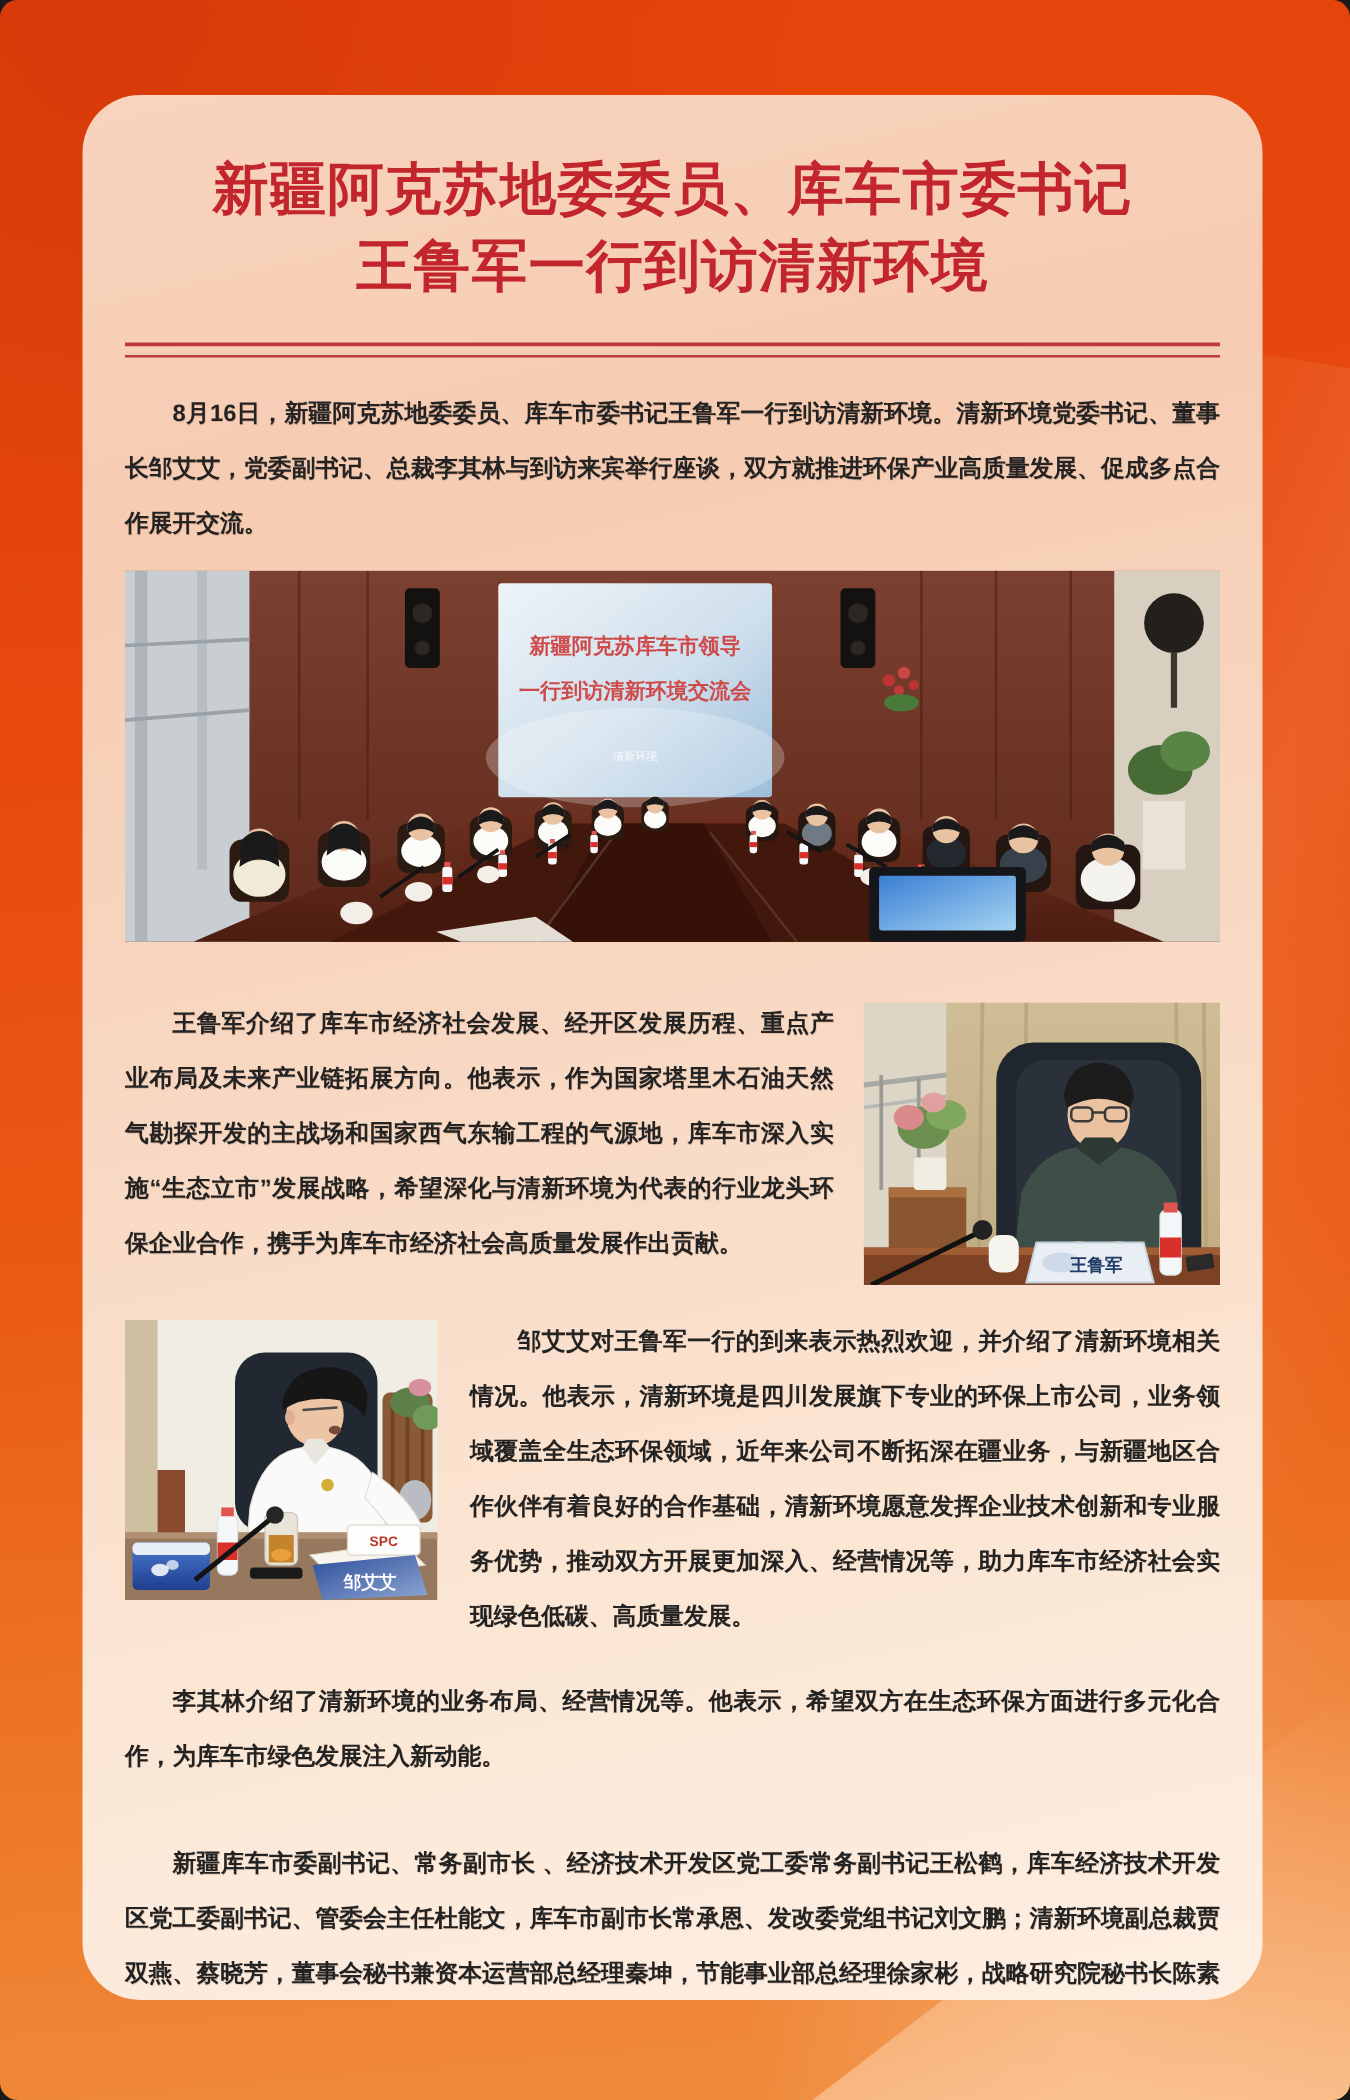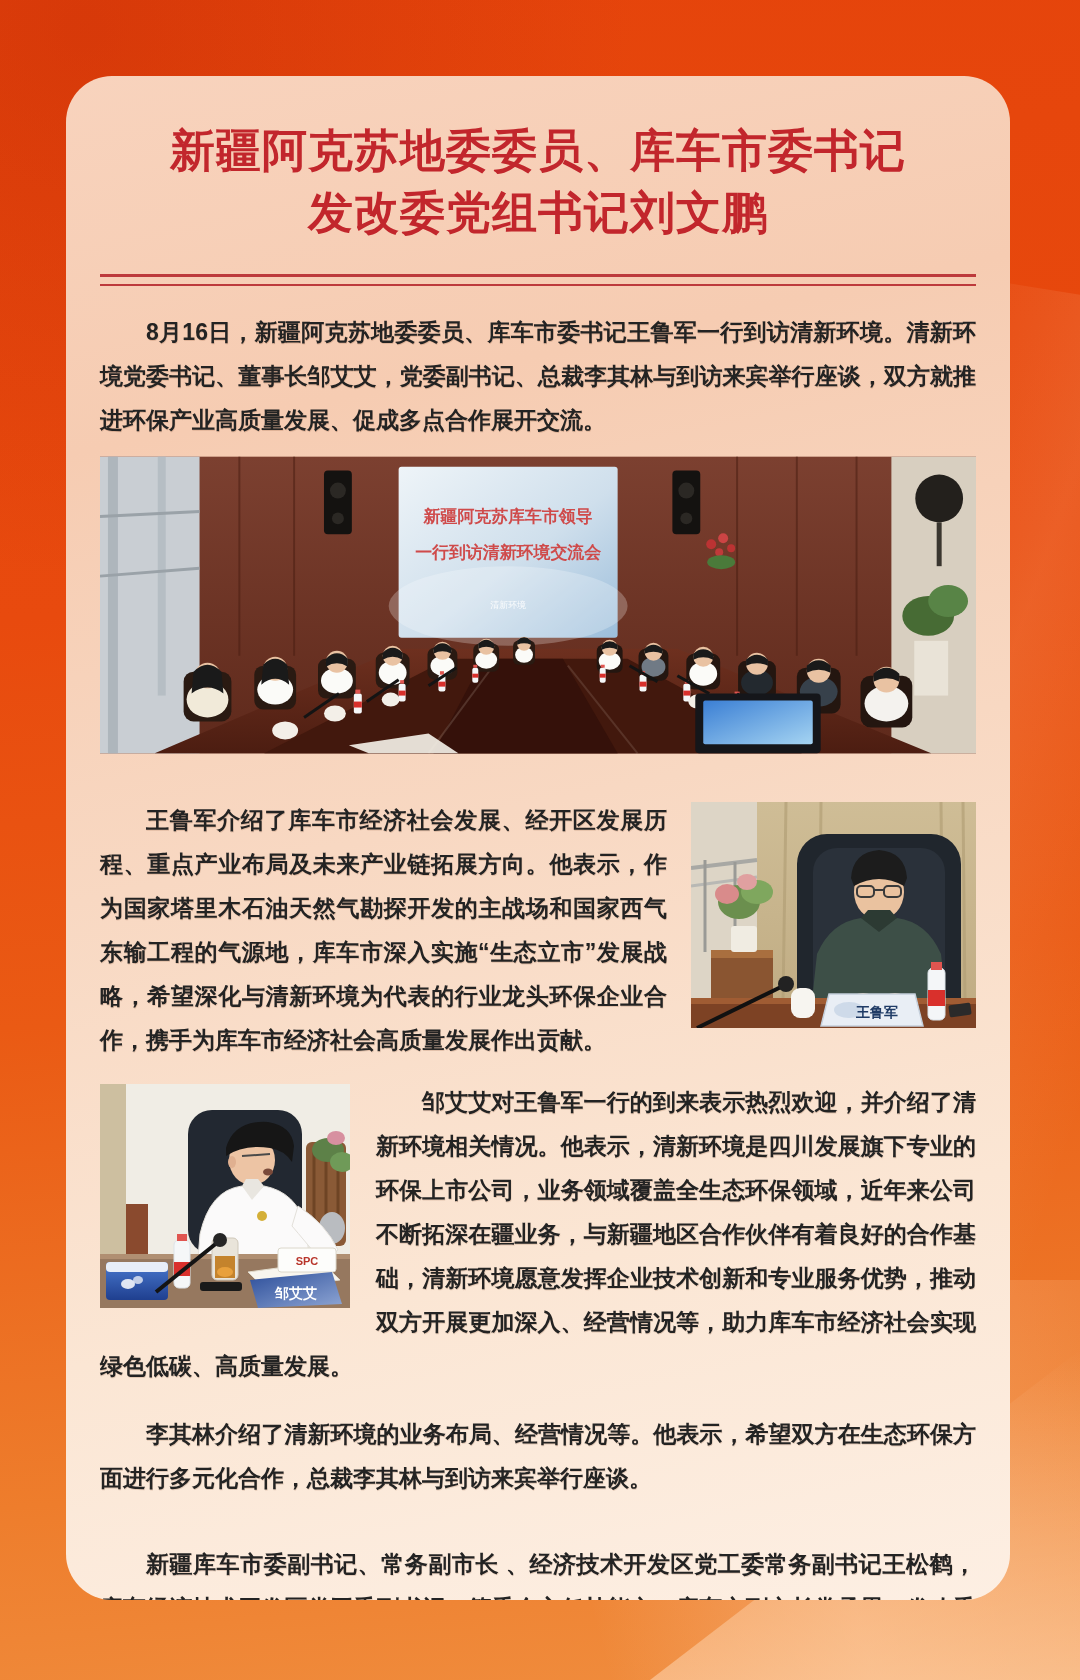--- a/index.html
+++ b/index.html
@@ -1,36 +1,36 @@
 <!DOCTYPE html>
 <html><head>
 <meta charset="utf-8">
 <style>
   html,body{margin:0;padding:0;background:#1a1a1a;}
   .page{position:relative;width:1080px;height:1680px;overflow:hidden;
         font-family:"Liberation Sans","DejaVu Sans",sans-serif;
-        background:linear-gradient(175deg,#e5440b 0%,#e84a0e 35%,#ea5a14 58%,#ee7d2c 85%,#f08d3e 100%);}
+        background:linear-gradient(175deg,#e5440b 0%,#e84a0e 35%,#ea5a14 58%,#ee7d2c 85%,#f08d3e 100%);border-radius:14px;}
   .decor-dark-top{position:absolute;left:-220px;top:-260px;width:950px;height:900px;
         background:radial-gradient(circle at 32% 32%,rgba(178,28,4,0.28),rgba(178,28,4,0) 62%);}
   .decor-sheen-right{position:absolute;right:-160px;top:260px;width:860px;height:1300px;
         background:linear-gradient(100deg,rgba(255,255,255,0) 40%,rgba(255,205,165,0.16) 60%,rgba(255,205,165,0) 80%);
         transform:rotate(9deg);}
   .decor-sheen-bottom{position:absolute;left:0;bottom:-60px;width:1080px;height:460px;
         background:linear-gradient(75deg,rgba(255,255,255,0) 52%,rgba(255,219,186,0.32) 74%,rgba(255,228,200,0.12) 100%);}
   .decor-corner{position:absolute;right:0;bottom:0;width:430px;height:330px;
         background:linear-gradient(to top,rgba(255,216,180,0.55),rgba(255,216,180,0));
         clip-path:polygon(100% 0,100% 100%,0 100%);}
   .card{position:absolute;left:66px;top:76px;width:944px;height:1524px;border-radius:46px;
         background:linear-gradient(168deg,#f8d3bd 0%,#f6ccb2 22%,#f8d8c2 48%,#fbe6d4 75%,#fdefe3 100%);
         box-sizing:border-box;padding:44px 34px 0;overflow:hidden;}
   .title{margin:0;text-align:center;font-size:45px;line-height:62px;font-weight:800;
         color:#c2262c;letter-spacing:1px;}
   .title span{display:block;}
   .divider{margin-top:30px;height:7px;border-top:3px solid #bd3a3c;border-bottom:2px solid #bd3a3c;}
-  .para{margin:0;font-size:23px;line-height:44px;font-weight:700;color:#232323;
+  .para{margin:0;font-size:19px;line-height:44px;font-weight:700;color:#232323;
         text-align:justify;text-indent:2em;word-break:break-all;
         text-shadow:0.5px 0.5px 0 rgba(120,60,30,0.18);}
   .p1{margin-top:24px;}
   .photo-main{display:block;margin-top:14px;width:876px;height:298px;}
   .sec{margin-top:44px;}
   .sec::after{content:"";display:block;clear:both;}
   .sec3{margin-top:18px;}
   .photo-wang{float:right;width:285px;height:226px;margin:4px 0 6px 24px;}
   .photo-zou{float:left;width:250px;height:224px;margin:4px 26px 6px 0;}
   .p4{margin-top:24px;}
@@ -43,21 +43,21 @@
 <div class="page">
   <div class="decor-dark-top"></div>
   <div class="decor-sheen-right"></div>
   <div class="decor-sheen-bottom"></div>
   <div class="decor-corner"></div>
 
   <div class="card">
 
     <h1 class="title">
       <span>新疆阿克苏地委委员、库车市委书记</span>
-      <span>发改委党组书记刘文鹏</span>
+      <span>王鲁军一行到访清新环境</span>
     </h1>
 
     <div class="divider"></div>
 
     <p class="para p1">8月16日，新疆阿克苏地委委员、库车市委书记王鲁军一行到访清新环境。清新环境党委书记、董事长邹艾艾，党委副书记、总裁李其林与到访来宾举行座谈，双方就推进环保产业高质量发展、促成多点合作展开交流。</p>
 
     <svg class="photo-main" viewBox="0 0 880 298" role="img">
       <defs>
         <linearGradient id="m-wood" x1="0" y1="0" x2="0" y2="1">
           <stop offset="0" stop-color="#7c4030"></stop>
@@ -422,18 +422,18 @@
           <text x="207" y="181" text-anchor="middle" font-size="11" font-weight="bold" fill="#b8352b">SPC</text>
         </g>
         <g>
           <polygon points="150,196 232,188 242,220 158,224" fill="url(#z-placard)"></polygon>
           <text x="196" y="214" text-anchor="middle" font-size="14" font-weight="bold" fill="#ffffff">邹艾艾</text>
         </g>
       </svg>
       <p class="para">邹艾艾对王鲁军一行的到来表示热烈欢迎，并介绍了清新环境相关情况。他表示，清新环境是四川发展旗下专业的环保上市公司，业务领域覆盖全生态环保领域，近年来公司不断拓深在疆业务，与新疆地区合作伙伴有着良好的合作基础，清新环境愿意发挥企业技术创新和专业服务优势，推动双方开展更加深入、经营情况等，助力库车市经济社会实现绿色低碳、高质量发展。</p>
     </div>
 
-    <p class="para p4">李其林介绍了清新环境的业务布局、经营情况等。他表示，希望双方在生态环保方面进行多元化合作，总裁李其林与到访来宾举行座谈。</p>
+    <p class="para p4">李其林介绍了清新环境的业务布局、经营情况等。他表示，希望双方在生态环保方面进行多元化合作，为库车市绿色发展注入新动能。</p>
 
     <p class="para p5">新疆库车市委副书记、常务副市长 、经济技术开发区党工委常务副书记王松鹤，库车经济技术开发区党工委副书记、管委会主任杜能文，库车市副市长常承恩、发改委党组书记刘文鹏；清新环境副总裁贾双燕、蔡晓芳，董事会秘书兼资本运营部总经理秦坤，节能事业部总经理徐家彬，战略研究院秘书长陈素华等参加座谈。</p>
 
   </div>
 </div>
 
 </body></html>

